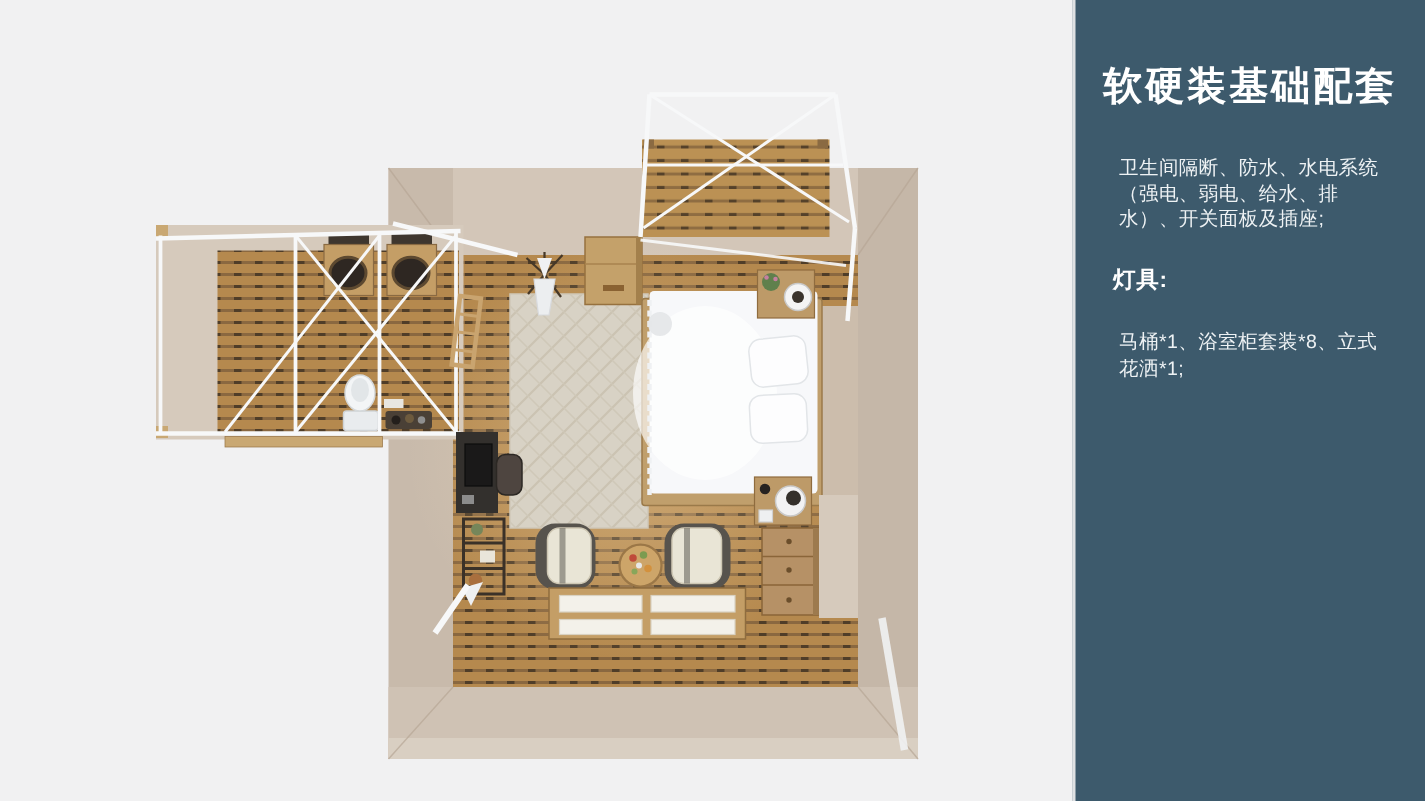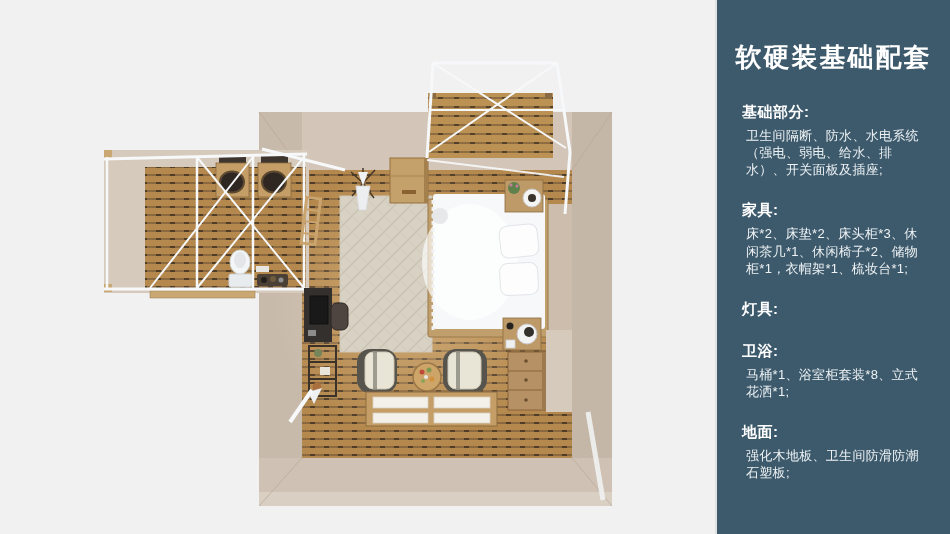--- a/index.html
+++ b/index.html
@@ -241,37 +241,27 @@
       </g>
 
       <line x1="588" y1="412" x2="603" y2="500" stroke="#f1f2f3" stroke-width="5" opacity="0.9"></line>
     </svg>
   </div>
 
   <aside class="sidebar">
     <h1 class="title">软硬装基础配套</h1>
 
     <section class="sec">
-      <h2>基础部分:</h2>
       <p>卫生间隔断、防水、水电系统（强电、弱电、给水、排水）、开关面板及插座;</p>
     </section>
 
-    <section class="sec">
-      <h2>家具:</h2>
-      <p>床*2、床垫*2、床头柜*3、休闲茶几*1、休闲椅子*2、储物柜*1，衣帽架*1、梳妆台*1;</p>
-    </section>
 
     <section class="sec">
       <h2>灯具:</h2>
     </section>
 
     <section class="sec">
-      <h2>卫浴:</h2>
       <p>马桶*1、浴室柜套装*8、立式花洒*1;</p>
     </section>
 
-    <section class="sec">
-      <h2>地面:</h2>
-      <p>强化木地板、卫生间防滑防潮石塑板;</p>
-    </section>
   </aside>
 
 </div>
 
 </body></html>

